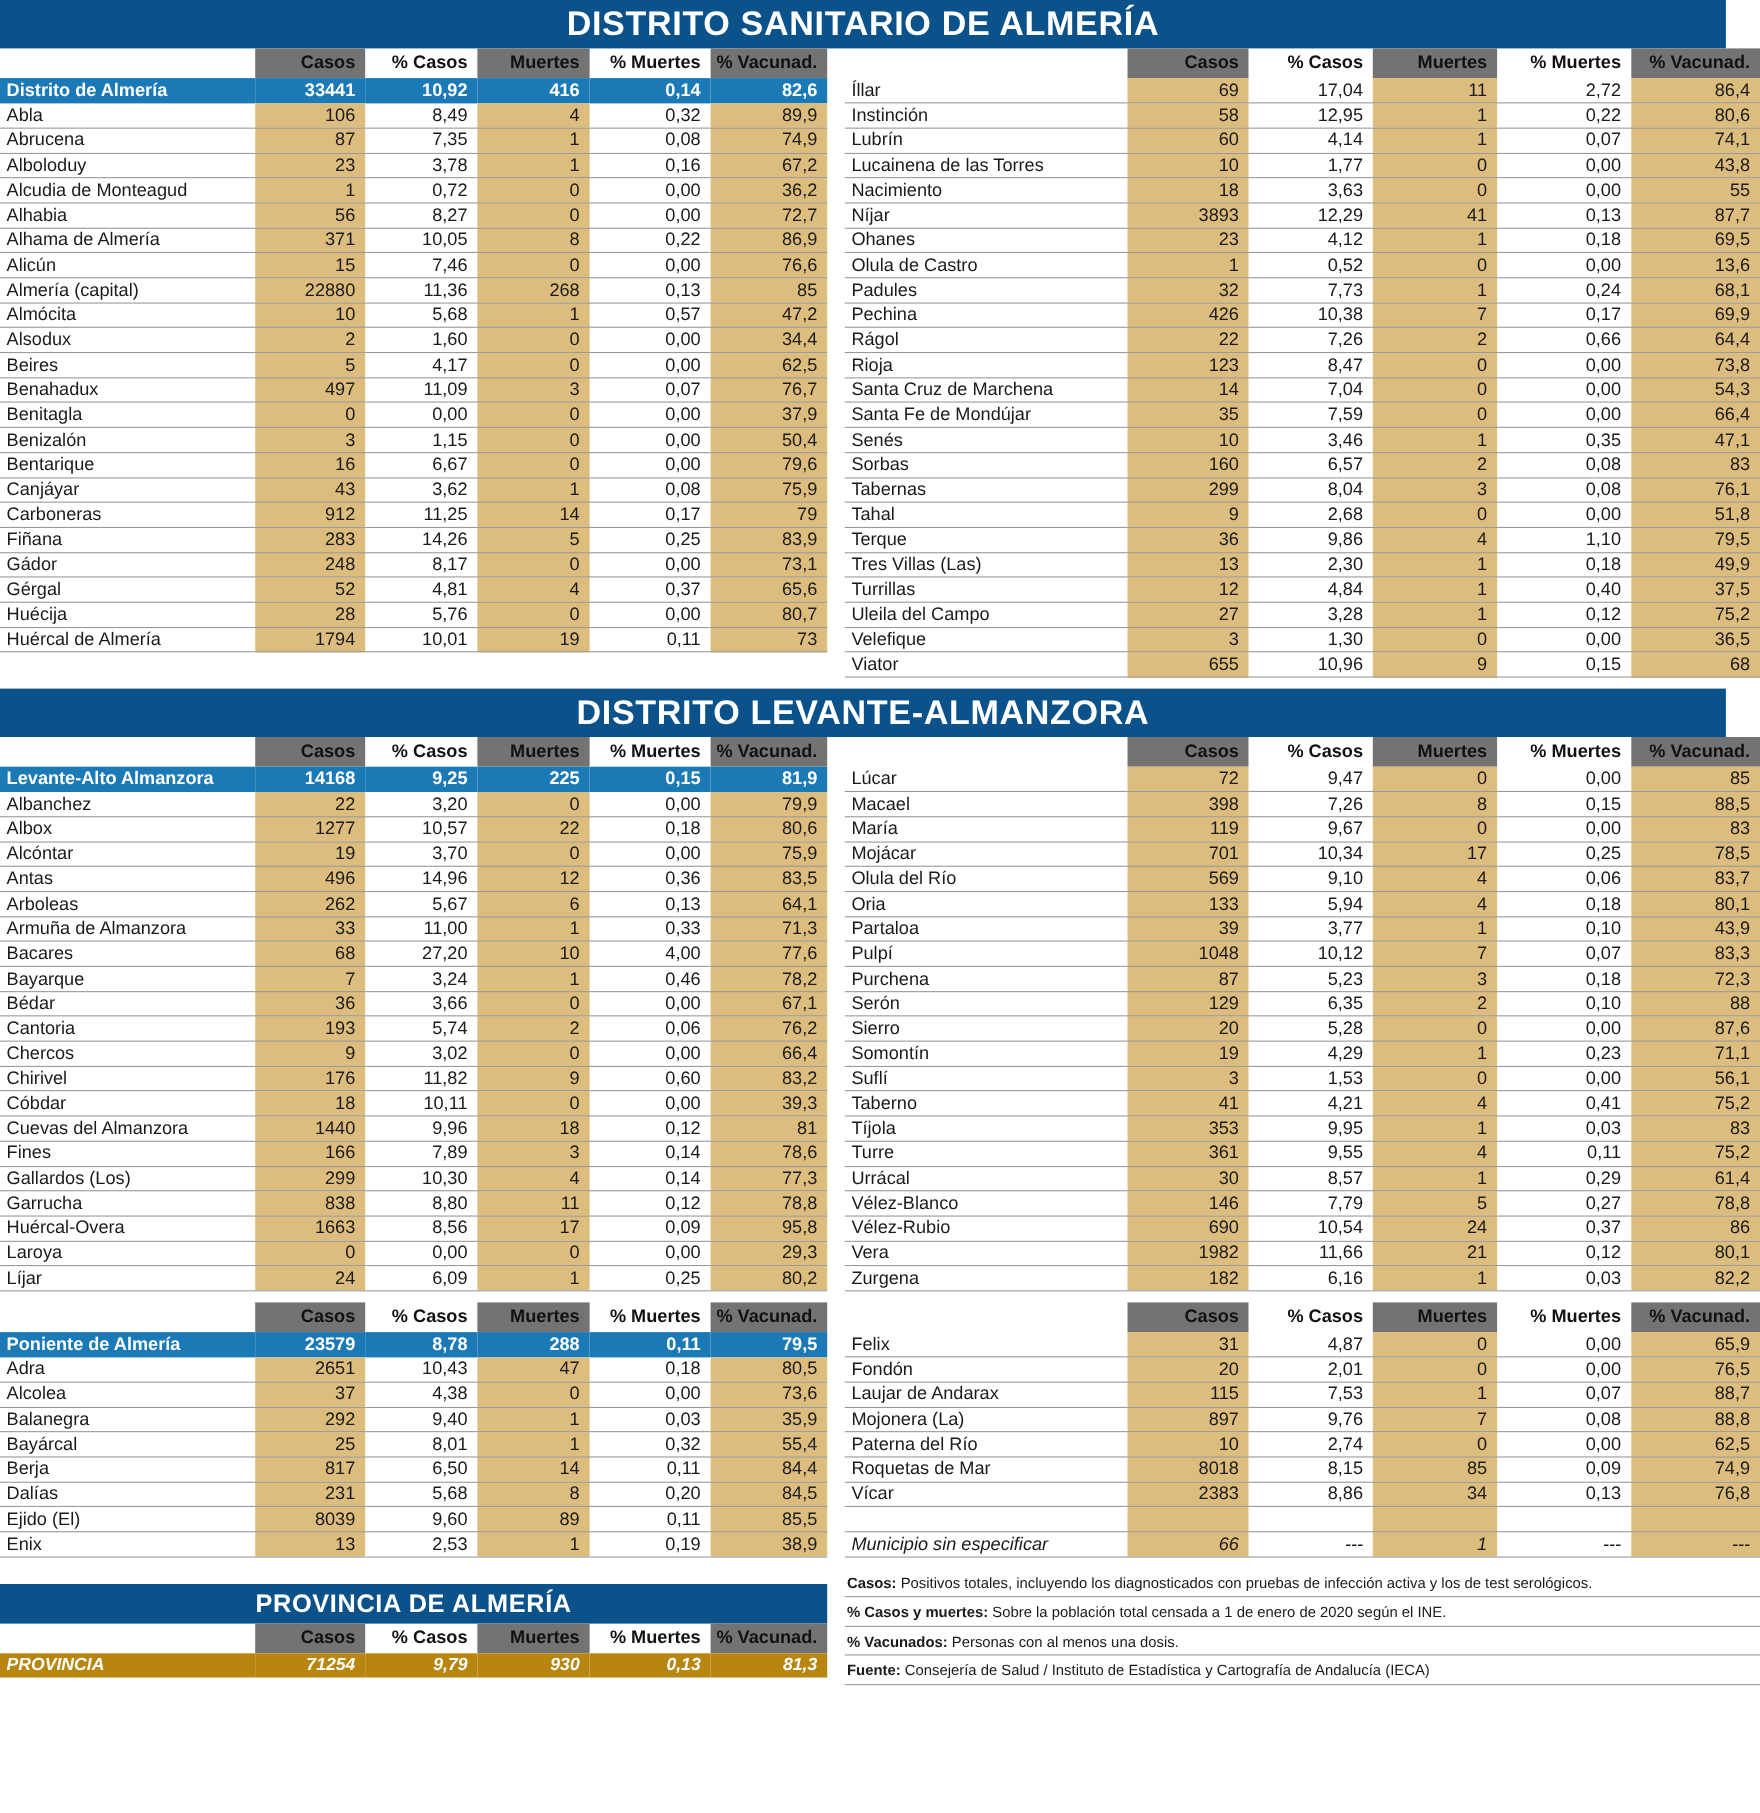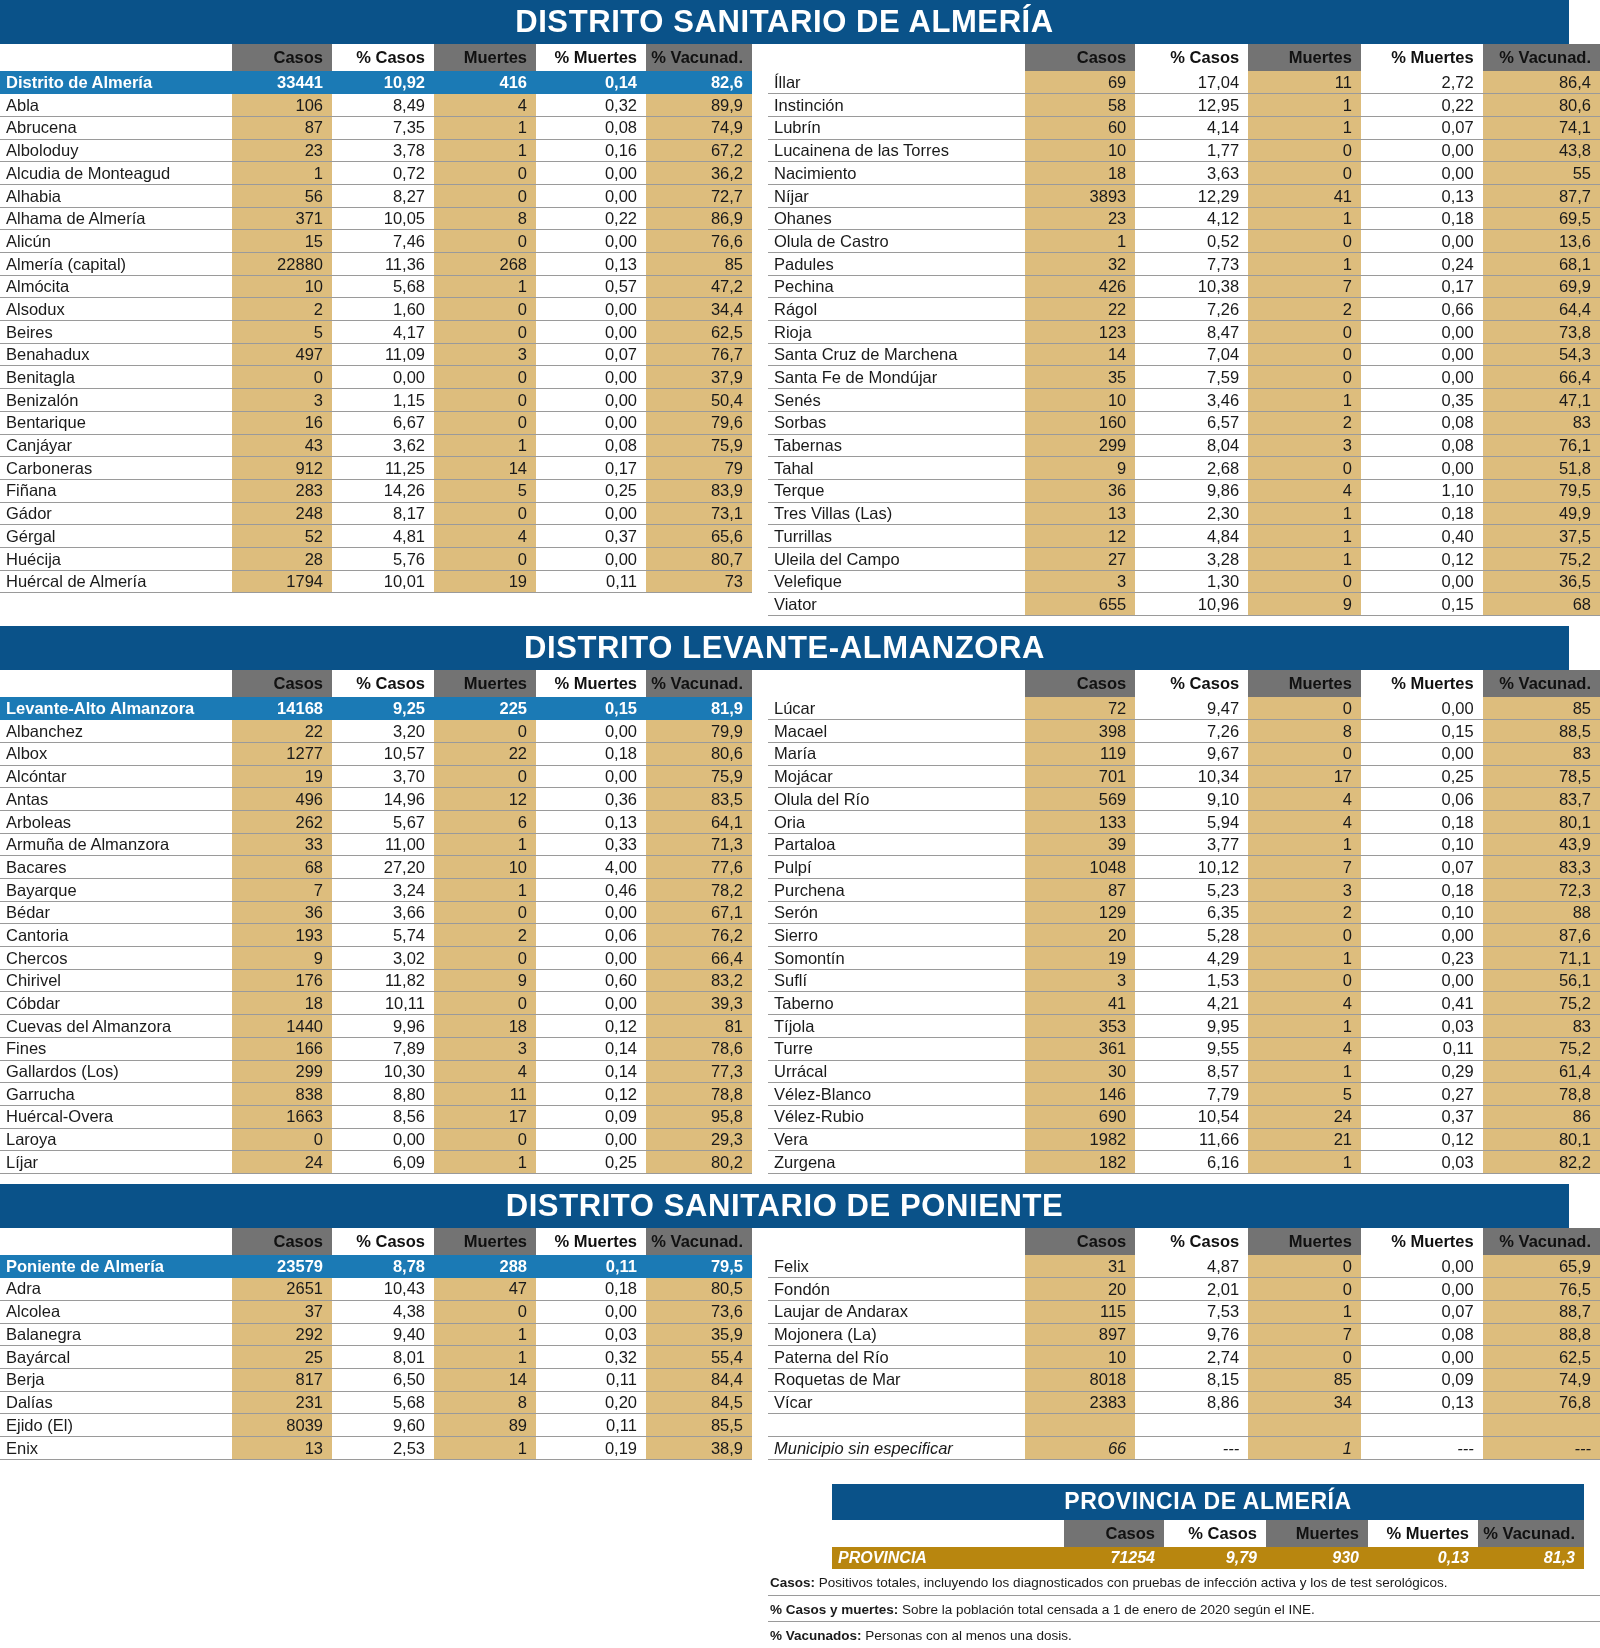--- a/index.html
+++ b/index.html
@@ -111,21 +111,21 @@
 
   
   .notes { width: 832px; font-size: 13.5px; color: #1a1a1a; }
   .note {
     border-bottom: 1.2px solid #9a9a9a;
     padding: 6px 0 4px 2px;
     line-height: 1.15;
   }
   .note b { font-weight: bold; }
 
-  .bottom-row { display: flex; width: 1600px; align-items: flex-end; flex-direction: column; }
+  .bottom-row { display: flex; width: 1600px; align-items: flex-start; }
   .bottom-left { width: 752px; margin-right: 16px; }
   .bottom-right { width: 832px; }
 </style>
 </head>
 <body>
 
 <div class="page">
 
   <div id="districts-host">
       <div class="district">
@@ -940,21 +940,20 @@
                   <td class="c-num shade">1</td>
                   <td class="c-num">0,03</td>
                   <td class="c-num shade">82,2</td>
                 </tr>
               </tbody>
             </table>
           </div>
         </div>
       </div>
       <div class="district">
-        <div class="district-title">DISTRITO SANITARIO DE PONIENTE</div>
         <div class="cols">
           <div class="col-left">
             <table class="dt">
               <colgroup>
                 <col style="width: 232px;">
                 <col style="width: 100px;">
                 <col style="width: 102px;">
                 <col style="width: 102px;">
                 <col style="width: 110px;">
                 <col style="width: 106px;">

